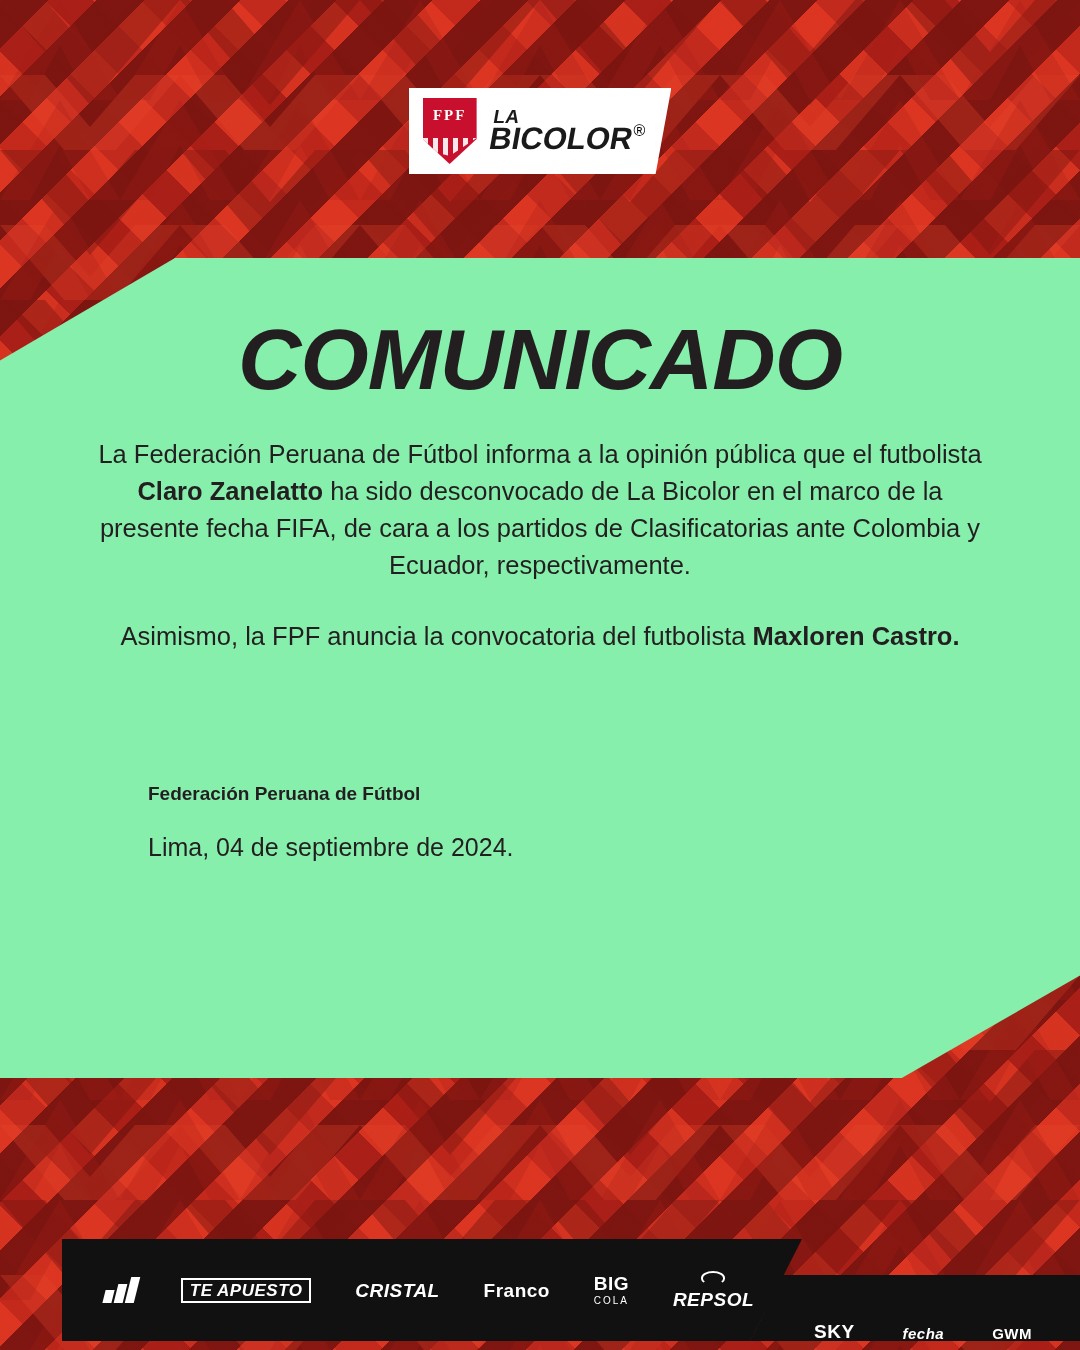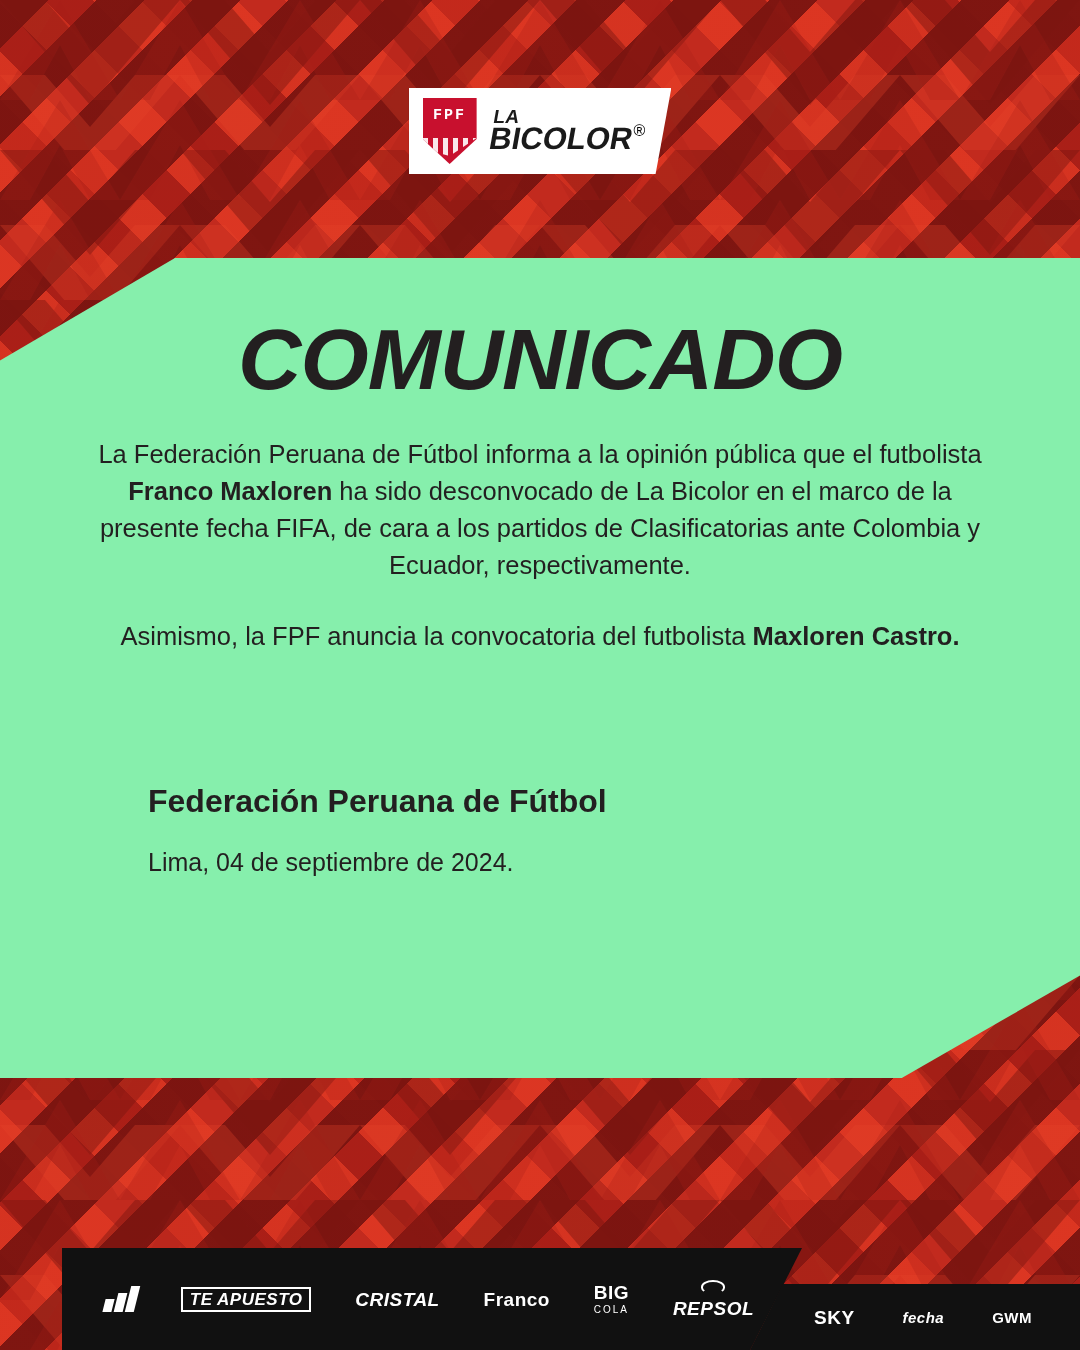--- a/index.html
+++ b/index.html
@@ -63,21 +63,21 @@
     display: flex;
     align-items: flex-start;
     justify-content: center;
   }
   .crest .fpf {
     color: #ffffff;
     font-weight: 700;
     font-size: 15px;
     letter-spacing: 2px;
     margin-top: 9px;
-    font-family: Liberation Mono, monospace;
+    font-family: Liberation Serif, serif;
   }
   .crest .stripes {
     position: absolute;
     bottom: 8px;
     left: 0; right: 0;
     height: 18px;
     background:
       repeating-linear-gradient(90deg,#ffffff 0 5px,#c8102e 5px 10px);
     clip-path: polygon(0 0, 100% 0, 50% 100%, 0 60%);
     opacity: .9;
@@ -137,36 +137,36 @@
     font-weight: 500;
     margin-bottom: 28px;
   }
   .para b { font-weight: 800; }
   .para.second { margin-top: 34px; }
   .sign {
     margin-top: 128px;
     padding-left: 52px;
   }
   .sign .org {
-    font-size: 32px;
+    font-size: 19px;
     font-weight: 800;
     color: #231f20;
     margin-bottom: 28px;
   }
   .sign .place {
     font-size: 25px;
     font-weight: 500;
     color: #231f20;
   }
 
   
   .sponsors {
     position: absolute;
     left: 0;
-    bottom: 0;
+    bottom: 9px;
     width: 1080px;
     height: 128px;
     z-index: 6;
   }
   .sponsor-main {
     position: absolute;
     left: 62px;
     bottom: 0;
     width: 740px;
     height: 102px;
@@ -179,21 +179,21 @@
   }
   .sponsor-side {
     position: absolute;
     right: 0;
     bottom: 0;
     width: 330px;
     height: 66px;
     background: #111111;
     clip-path: polygon(10% 0, 100% 0, 100% 100%, 0 100%);
     display: flex;
-    align-items: center;
+    align-items: flex-end;
     justify-content: space-around;
     padding: 0 24px 0 40px;
   }
   .sp {
     color: #ffffff;
     font-weight: 800;
     font-size: 19px;
     letter-spacing: 0.5px;
     text-align: center;
     line-height: 1;
@@ -266,21 +266,21 @@
     </div>
     <span class="reg">®</span>
   </div>
 </div>
 
 <div class="doc">
   <div class="doc-inner">
     <h1 class="title">COMUNICADO</h1>
 
     <p class="para first">
-      <span>La Federación Peruana de Fútbol informa a la opinión pública que el futbolista </span><b>Franco Maxloren</b><span> ha sido desconvocado de La Bicolor en el marco de la presente fecha FIFA, de cara a los partidos de Clasificatorias ante Colombia y Ecuador, respectivamente.</span>
+      <span>La Federación Peruana de Fútbol informa a la opinión pública que el futbolista </span><b>Claro Zanelatto</b><span> ha sido desconvocado de La Bicolor en el marco de la presente fecha FIFA, de cara a los partidos de Clasificatorias ante Colombia y Ecuador, respectivamente.</span>
     </p>
 
     <p class="para second">
       <span>Asimismo, la FPF anuncia la convocatoria del futbolista </span><b>Maxloren Castro.</b>
     </p>
 
     <div class="sign">
       <div class="org">Federación Peruana de Fútbol</div>
       <div class="place">Lima, 04 de septiembre de 2024.</div>
     </div>

